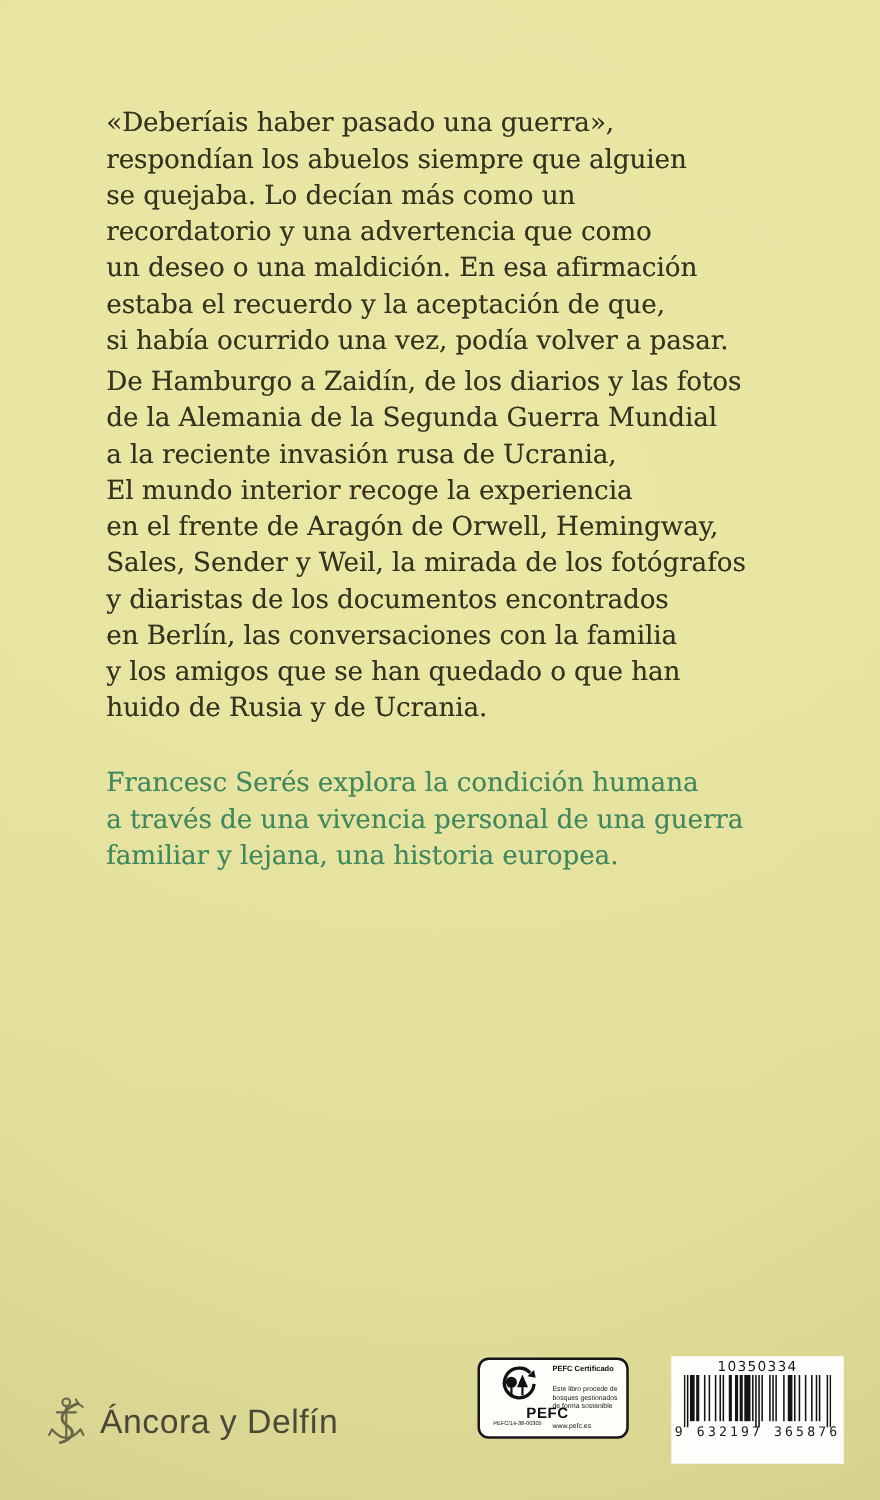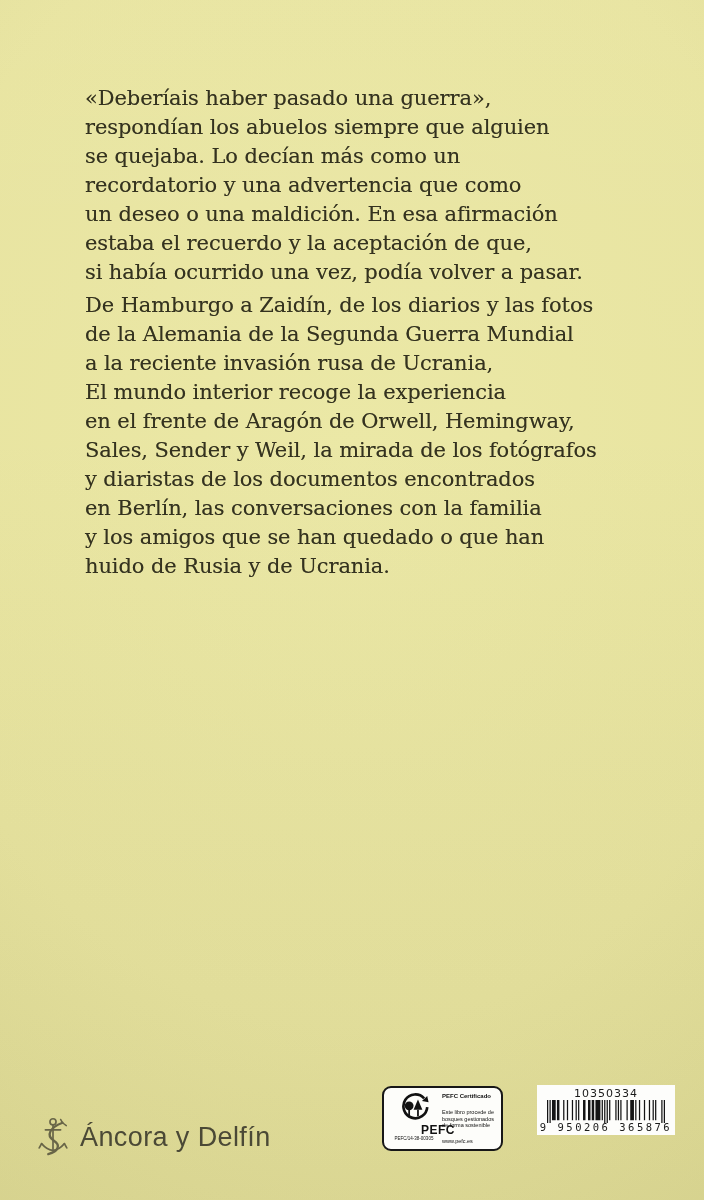--- a/index.html
+++ b/index.html
@@ -96,21 +96,21 @@
   }
   .pefc-title { font-size: 6px; font-weight: 700; line-height: 7px; }
   .pefc-desc  { font-size: 5.5px; line-height: 6.5px; white-space: nowrap; }
   .pefc-url   { font-size: 5.5px; line-height: 7px; }
 
   .barcode-box {
     position: absolute;
     left: 537px;
     top: 1085px;
     width: 138px;
-    height: 50px;
+    height: 86px;
     background: #fdfdfb;
     box-sizing: border-box;
     padding: 3px 8px 2px 8px;
     display: flex;
     flex-direction: column;
     align-items: center;
     font-family: "DejaVu Sans Mono", "Liberation Mono", monospace;
     color: #1a1a1a;
   }
   .barcode-top-number {
@@ -130,20 +130,21 @@
 </style>
 </head>
 <body>
 
 <div class="cover">
 
   <div class="text-block quote-block"><span><span>«Deberíais haber pasado una guerra»,</span></span><br><span><span>respondían los abuelos siempre que alguien</span></span><br><span><span>se quejaba. Lo decían más como un</span></span><br><span><span>recordatorio y una advertencia que como</span></span><br><span><span>un deseo o una maldición. En esa afirmación</span></span><br><span><span>estaba el recuerdo y la aceptación de que,</span></span><br><span><span>si había ocurrido una vez, podía volver a pasar.</span></span></div>
 
   <div class="text-block synopsis-block"><span><span>De Hamburgo a Zaidín, de los diarios y las fotos</span></span><br><span><span>de la Alemania de la Segunda Guerra Mundial</span></span><br><span><span>a la reciente invasión rusa de Ucrania,</span></span><br><span><span class="italic">El mundo interior</span><span> recoge la experiencia</span></span><br><span><span>en el frente de Aragón de Orwell, Hemingway,</span></span><br><span><span>Sales, Sender y Weil, la mirada de los fotógrafos</span></span><br><span><span>y diaristas de los documentos encontrados</span></span><br><span><span>en Berlín, las conversaciones con la familia</span></span><br><span><span>y los amigos que se han quedado o que han</span></span><br><span><span>huido de Rusia y de Ucrania.</span></span></div>
 
+  <div class="text-block highlight-block"><span><span>Francesc Serés explora la condición humana</span></span><br><span><span>a través de una vivencia personal de una guerra</span></span><br><span><span>familiar y lejana, una historia europea.</span></span></div>
 
   <div class="publisher">
     <svg class="emblem-svg" viewBox="0 0 40 44" fill="none" stroke="#55523b" stroke-width="1.8" stroke-linecap="round">
       <circle cx="20" cy="6" r="3.2"></circle>
       <path d="M20 9.5 L20 35"></path>
       <path d="M12 14.5 L28 14.5"></path>
       <path d="M8 29 Q20 43 32 29"></path>
       <path d="M8 29 L5.5 33.5 M32 29 L34.5 33.5"></path>
       <path d="M30 7 C17 12 12 20 21 26 C28 30.5 26 37 15 40" stroke-width="2.4"></path>
       <path d="M30 7 L34 10 M30 7 L28 3.5" stroke-width="1.6"></path>
@@ -198,16 +199,16 @@
         <rect x="67" y="0" width="3" height="44" fill="#141414"></rect>
         <rect x="71" y="0" width="1" height="44" fill="#141414"></rect>
         <rect x="74" y="0" width="1" height="44" fill="#141414"></rect>
         <rect x="78" y="0" width="1" height="44" fill="#141414"></rect>
         <rect x="82" y="0" width="1" height="44" fill="#141414"></rect>
         <rect x="85" y="0" width="1" height="44" fill="#141414"></rect>
         <rect x="87" y="0" width="1" height="44" fill="#141414"></rect>
         <rect x="92" y="0" width="1" height="50" fill="#141414"></rect>
         <rect x="94" y="0" width="1" height="50" fill="#141414"></rect>
       </svg>
-    <span class="barcode-digits">9 950206 365876</span>
+    <span class="barcode-digits">9 632197 365876</span>
   </div>
 
 </div>
 
 </body></html>

